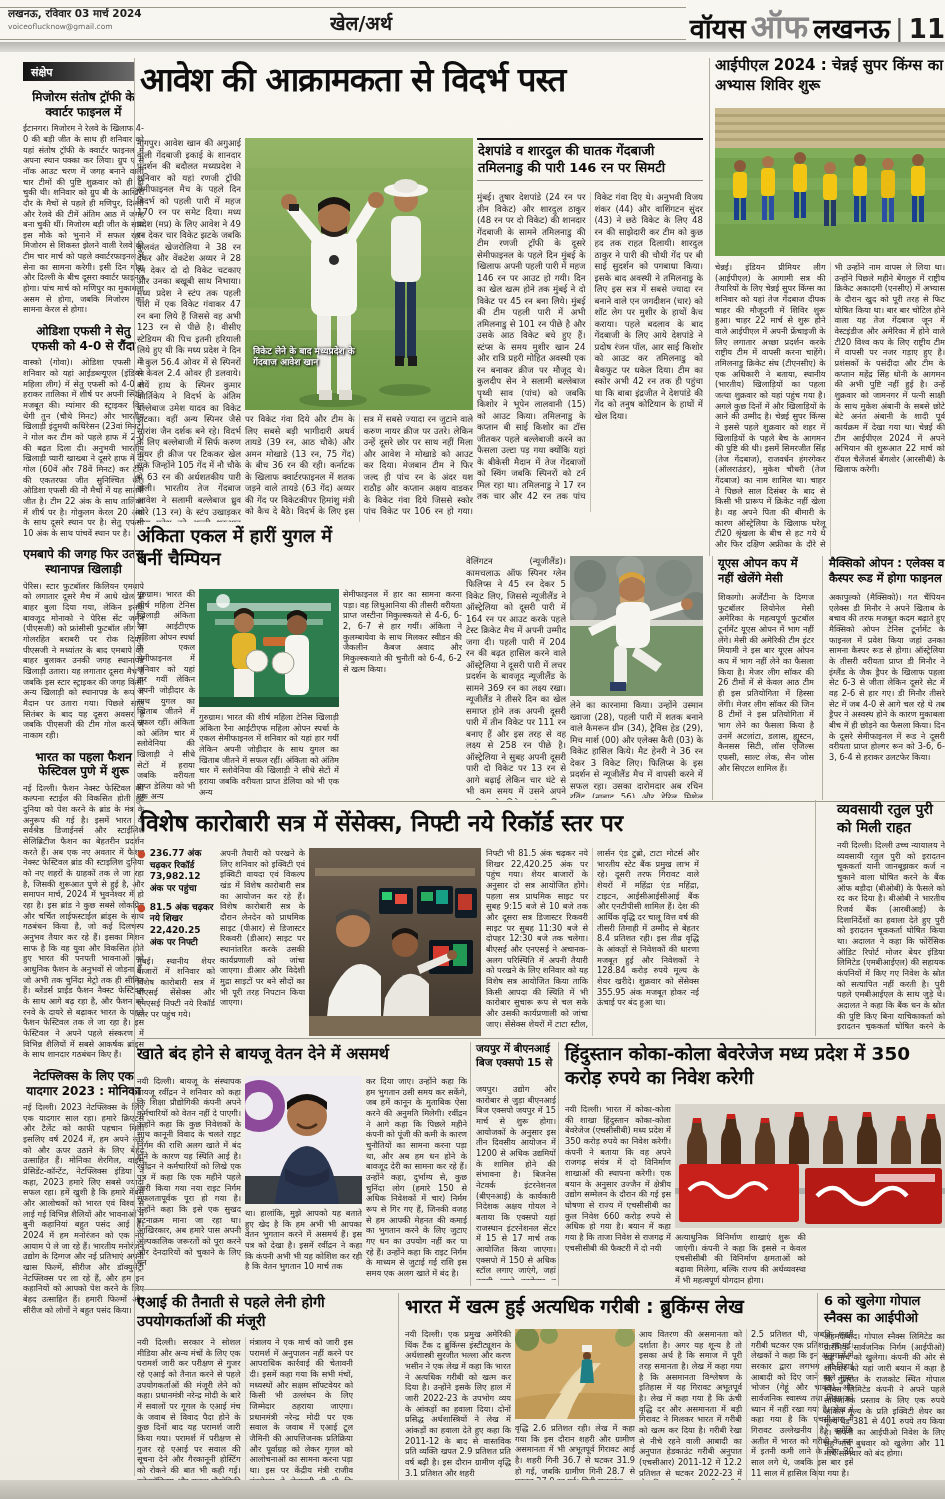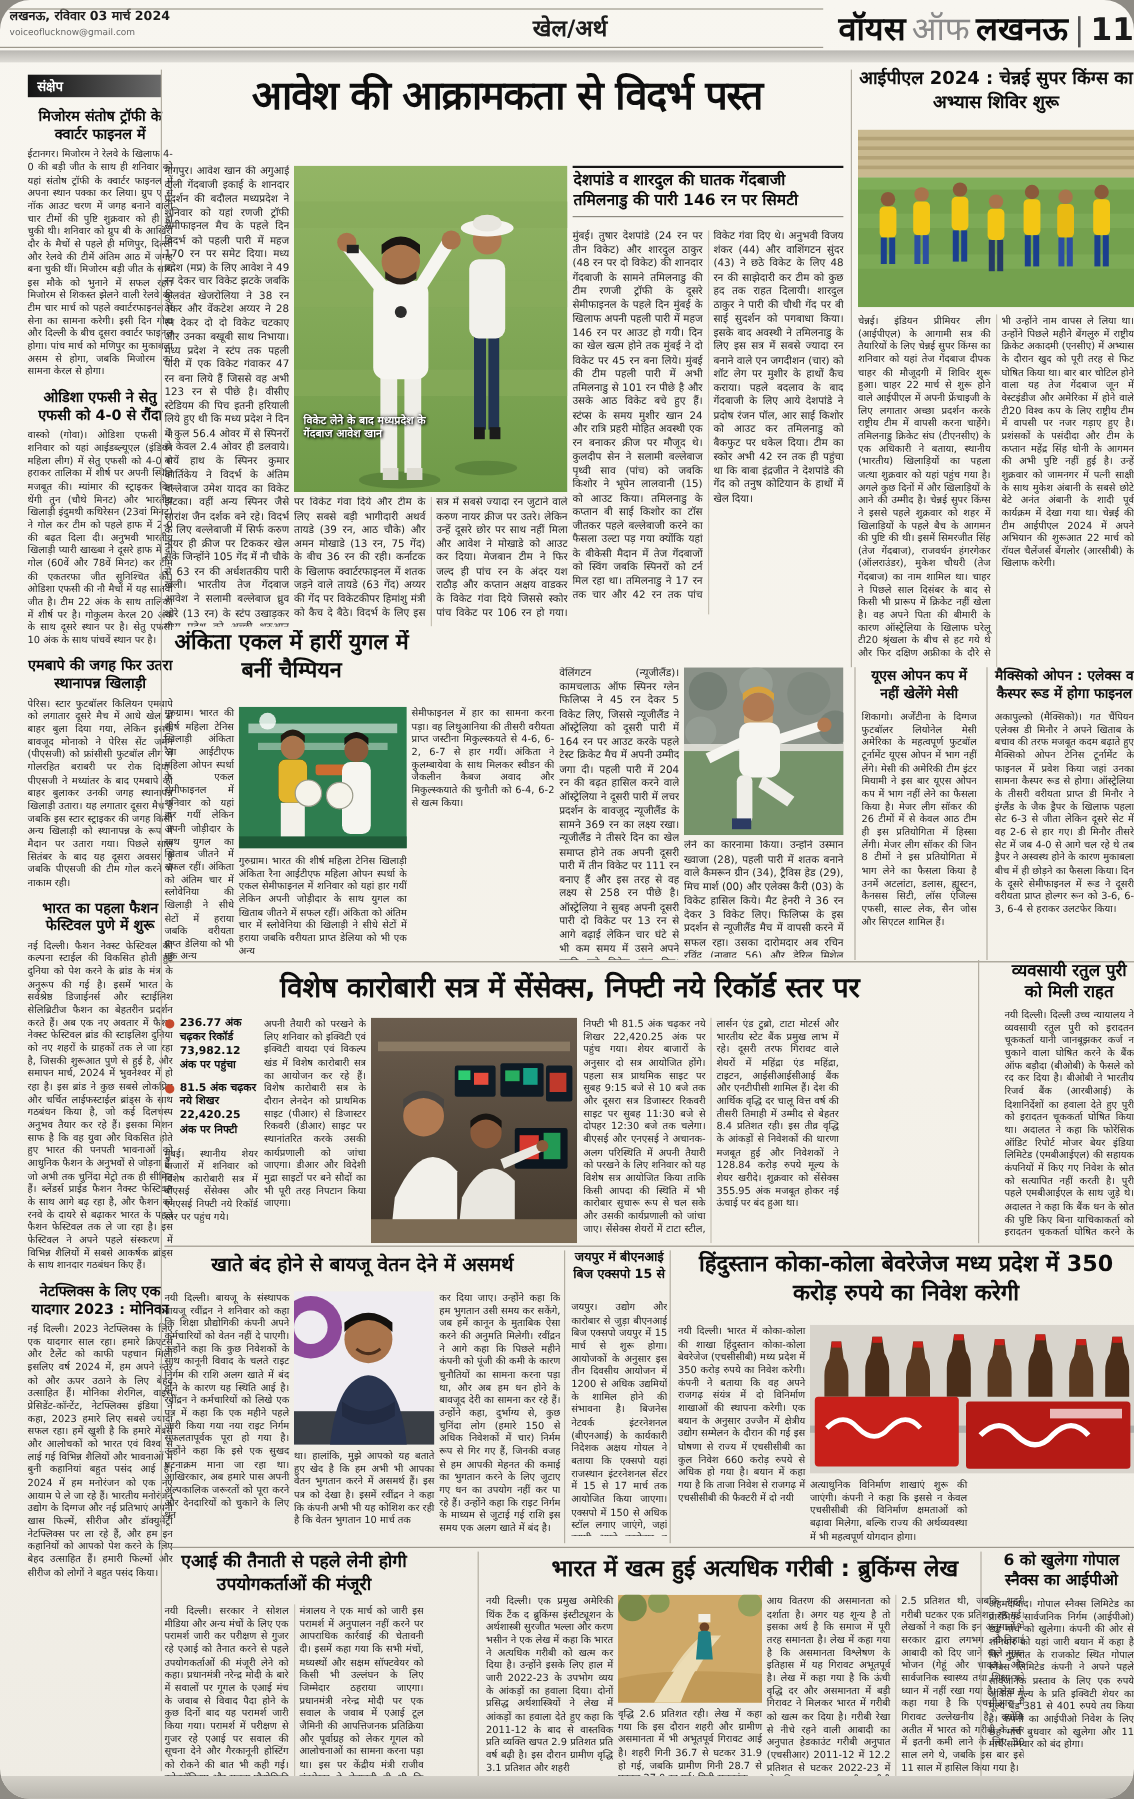--- a/index.html
+++ b/index.html
@@ -1,24 +1,24 @@
 <!DOCTYPE html>
 <html><head>
 <meta charset="utf-8">
 <style>
   html,body{margin:0;padding:0;background:#8e8b84;}
   .page{position:relative;width:945px;height:1499px;margin:0 auto;background:linear-gradient(180deg,#f8f6f0 0%,#f4f1e9 60%,#efece4 100%);
-        font-family:"DejaVu Sans","Liberation Sans",sans-serif;color:#1c1c1c;overflow:hidden;border-radius:25px;}
+        font-family:"DejaVu Sans","Liberation Sans",sans-serif;color:#1c1c1c;overflow:hidden;}
   .abs{position:absolute;box-sizing:border-box;overflow:hidden;}
   .body-txt{font-size:8.6px;line-height:1.34;text-align:justify;color:#222;}
   .body-sm{font-size:8.2px;line-height:1.3;text-align:justify;color:#222;}
   .cols2{columns:2;column-gap:9px;column-rule:1px solid #c6c1b4;column-fill:auto;height:100%;}
   .cols3{columns:3;column-gap:9px;column-rule:1px solid #c6c1b4;column-fill:auto;height:100%;}
   .hl{font-weight:800;color:#0e0e0e;}
-  .center{text-align:center;}
+  .center{}
   .nowrap{white-space:nowrap;}
   .vrule{position:absolute;width:1px;background:#b3aea2;}
   .hrule{position:absolute;height:1px;background:#9d988c;}
   .capt{position:absolute;color:#fff;font-weight:700;font-size:9px;line-height:1.25;text-shadow:0 0 3px #000,1px 1px 2px #000;}
   .bullet-item{display:flex;gap:4px;margin-bottom:7px;}
   .bullet-dot{color:#c64a2e;font-size:10px;line-height:1.2;}
   .bullet-txt{font-size:9px;font-weight:700;line-height:1.3;color:#111;text-align:left;}
   .brief-h{font-size:12px;font-weight:800;text-align:center;line-height:1.22;margin:9px 0 4px;color:#0d0d0d;}
   .sank{background:linear-gradient(90deg,#141414,#6b6b6b);color:#fff;font-size:11px;font-weight:700;padding:2px 8px;width:96px;}
   .photo-svg{display:block;width:100%;height:100%;}
@@ -30,21 +30,21 @@
 
   <div class="abs" style="left:8px;top:6px;width:230px;height:36px;">
     <div style="font-size:10.5px;font-weight:700;">लखनऊ, रविवार 03 मार्च 2024</div>
     <div style="font-size:7.5px;color:#666;margin-top:2px;">voiceoflucknow@gmail.com</div>
   </div>
   <div class="hrule" style="left:0;top:7px;width:686px;"></div>
   <div class="hrule" style="left:0;top:39px;width:686px;"></div>
   <div class="abs center" style="left:330px;top:10px;width:290px;height:28px;font-size:19px;font-weight:800;">खेल/अर्थ</div>
   <div class="abs" style="left:688px;top:4px;width:257px;height:38px;text-align:right;white-space:nowrap;">
     <span style="font-size:27px;font-weight:800;color:#0e0e0e;">वॉयस</span>
-    <span style="font-size:27px;font-weight:400;color:#8a8a8a;">ऑफ</span>
+    <span style="font-size:32px;font-weight:700;color:#8a8a8a;">ऑफ</span>
     <span style="font-size:27px;font-weight:800;color:#0e0e0e;">लखनऊ</span>
     <span style="font-size:26px;font-weight:400;color:#555;">|</span>
     <span style="font-size:26px;font-weight:800;">11</span>
   </div>
   <div class="abs" style="left:0;top:42px;width:945px;height:10px;background:linear-gradient(180deg,#b9b7b2,#dedcd6);"></div>
 
   <div class="abs" style="left:6px;top:62px;width:126px;height:1418px;padding-right:5px;margin-left:17px;">
     <div class="sank">संक्षेप</div>
     <div>
       <div class="brief-h">मिजोरम संतोष ट्रॉफी के क्वार्टर फाइनल में</div>

